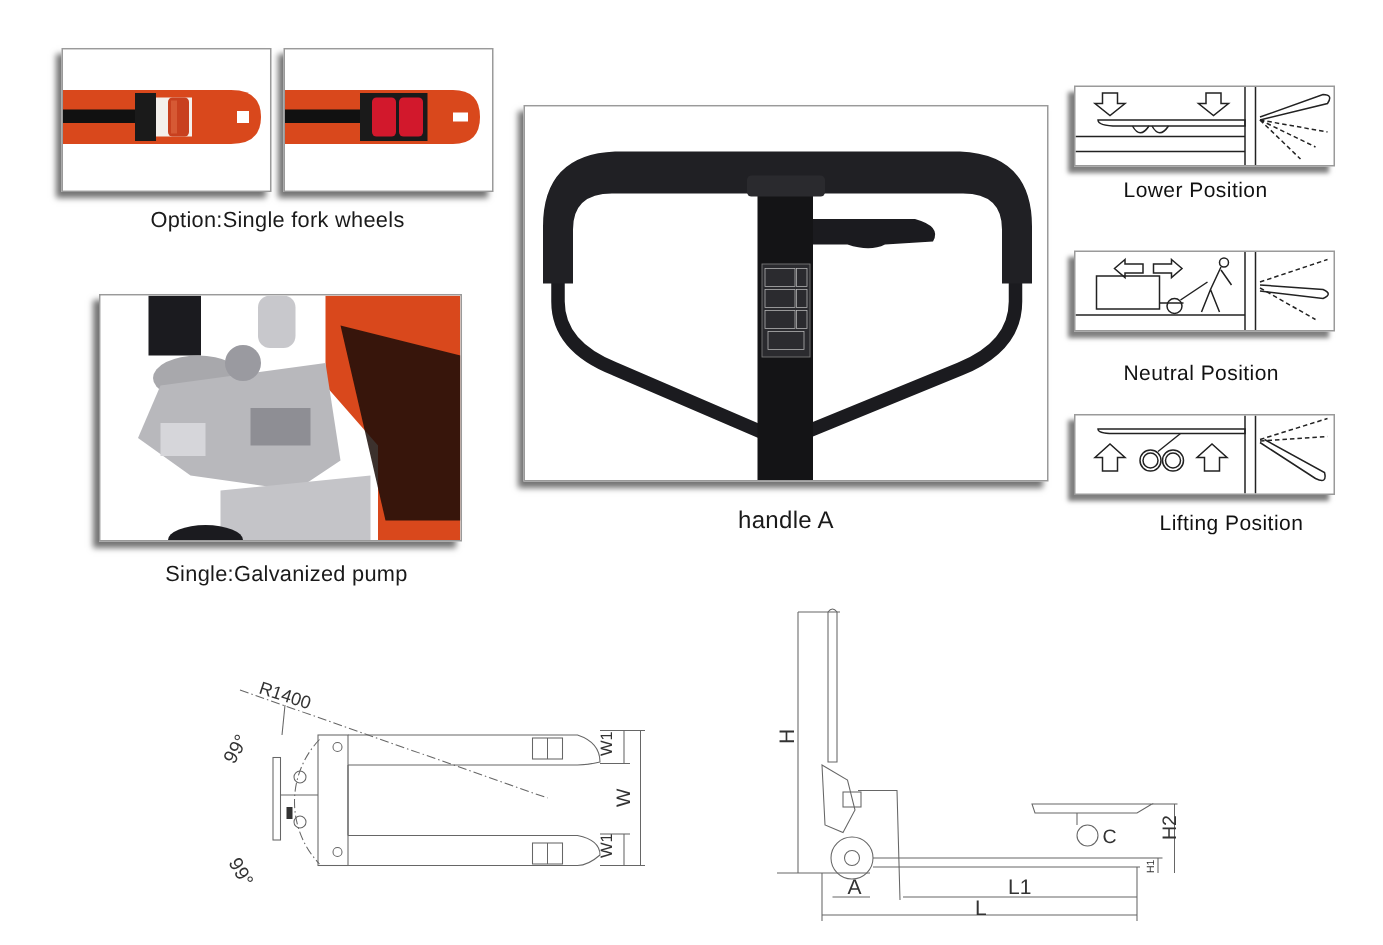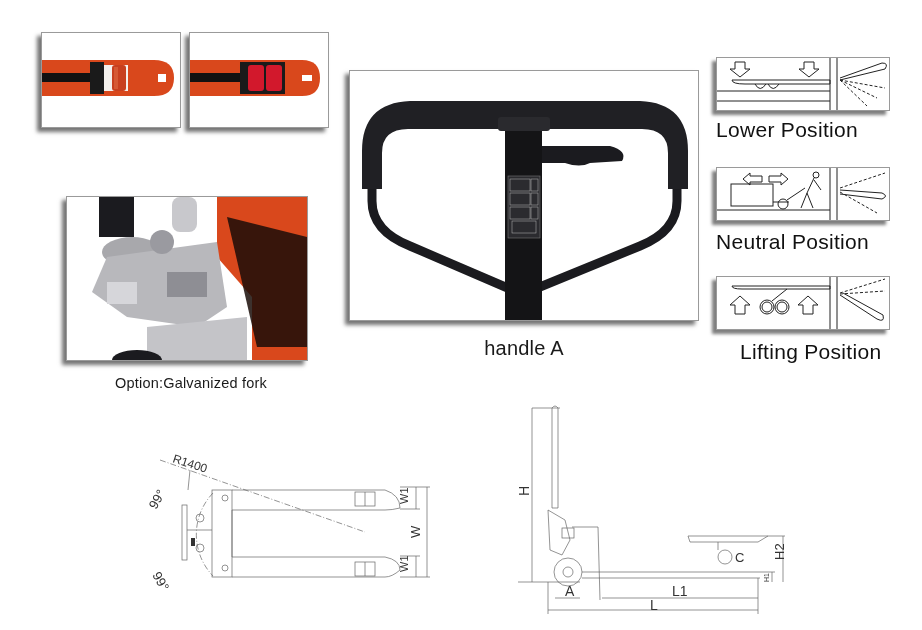--- a/index.html
+++ b/index.html
@@ -1,21 +1,21 @@
 <!DOCTYPE html>
 <html><head>
 <meta charset="utf-8">
 <style>
   html, body { margin: 0; padding: 0; background: #ffffff; }
   body { width: 922px; height: 630px; position: relative; overflow: hidden; font-family: "Liberation Sans", sans-serif; color: #1a1a1a; }
   .abs { position: absolute; }
   .photo { position: absolute; background: #fff; border: 1px solid #9a9a9a; box-shadow: -4px 4px 4px rgba(0,0,0,0.55); overflow: hidden; }
   .caption { position: absolute; text-align: center; font-size: 14.5px; letter-spacing: 0.2px; color: #1a1a1a; line-height: 18px; }
   .pos-box { position: absolute; background: #fff; border: 1px solid #9a9a9a; box-shadow: -4px 4px 3px rgba(0,0,0,0.5); }
-  .pos-label { position: absolute; font-size: 21px; color: #111; white-space: nowrap; letter-spacing: 0.3px; }
+  .pos-label { position: absolute; font-size: 14px; color: #111; white-space: nowrap; letter-spacing: 0.3px; margin-left: 33px; }
   svg { display: block; }
   .dim-text { font-family: "Liberation Sans", sans-serif; fill: #333; }
 </style>
 </head>
 <body>
 
 <div class="photo" style="left:41px; top:32px; width:138px; height:94px;">
   <svg width="138" height="94" viewBox="0 0 138 94">
     <rect x="0" y="0" width="138" height="94" fill="#fff"></rect>
     <path d="M0 27 L112 27 Q132 27 132 45 Q132 63 112 63 L0 63 Z" fill="#d9481c"></path>
@@ -32,39 +32,40 @@
     <rect x="0" y="0" width="138" height="94" fill="#fff"></rect>
     <path d="M0 27 L112 27 Q130 27 130 45 Q130 63 112 63 L0 63 Z" fill="#d9481c"></path>
     <rect x="0" y="40" width="55" height="9" fill="#111"></rect>
     <rect x="50" y="29" width="45" height="32" fill="#1a1a1a"></rect>
     <rect x="58" y="32" width="16" height="26" rx="3" fill="#d2182c"></rect>
     <rect x="76" y="32" width="16" height="26" rx="3" fill="#d2182c"></rect>
     <rect x="112" y="42" width="10" height="6" fill="#fff"></rect>
   </svg>
 </div>
 <div class="caption" style="left:60px; top:138px; width:250px;">
+  <div>Option:Single fork wheels</div>
 </div>
 
 <div class="photo" style="left:66px; top:196px; width:240px; height:163px;">
   <svg width="240" height="163" viewBox="0 0 240 163">
     <rect width="240" height="163" fill="#fff"></rect>
     <path d="M150 0 L240 0 L240 163 L185 163 L185 100 L150 60 Z" fill="#d9481c"></path>
     <path d="M160 20 L240 40 L240 150 L190 150 Z" fill="#1a0d08" opacity="0.85"></path>
     <rect x="32" y="0" width="35" height="40" fill="#1b1b1f"></rect>
     <ellipse cx="65" cy="55" rx="30" ry="15" fill="#a8a8ac"></ellipse>
     <rect x="105" y="0" width="25" height="35" rx="8" fill="#c8c8cc"></rect>
     <path d="M40 60 L150 45 L160 110 L130 130 L60 120 L25 95 Z" fill="#b8b8bc"></path>
     <path d="M80 130 L180 120 L180 163 L80 163 Z" fill="#c4c4c8"></path>
     <circle cx="95" cy="45" r="12" fill="#9a9aa0"></circle>
     <rect x="40" y="85" width="30" height="22" fill="#d6d6da"></rect>
     <rect x="100" y="75" width="40" height="25" fill="#8e8e94"></rect>
     <ellipse cx="70" cy="163" rx="25" ry="10" fill="#1b1b1f"></ellipse>
   </svg>
 </div>
-<div class="caption" style="left:66px; top:374px; width:250px;">Option:Galvanized fork</div>
+<div class="caption" style="left:66px; top:374px; width:250px;">Single:Galvanized pump</div>
 
 <div class="photo" style="left:349px; top:70px; width:348px; height:249px;">
   <svg width="348" height="249" viewBox="0 0 348 249">
     <rect width="348" height="249" fill="#fff"></rect>
 
     <path d="M22 115 L22 130 Q22 160 60 175 L160 218" stroke="#1b1b1f" stroke-width="9" fill="none" stroke-linecap="round"></path>
     <path d="M327 115 L327 130 Q327 160 290 175 L185 218" stroke="#1b1b1f" stroke-width="9" fill="none" stroke-linecap="round"></path>
 
     <path d="M12 118 L12 80 Q12 32 60 30 L290 30 Q338 32 338 80 L338 118 L318 118 L318 82 Q318 58 292 58 L58 58 Q32 58 32 82 L32 118 Z" fill="#202024"></path>
 
@@ -78,21 +79,21 @@
       <rect x="160" y="108" width="20" height="12"></rect>
         <rect x="181" y="108" width="7" height="12"></rect>
       <rect x="160" y="122" width="20" height="12"></rect>
         <rect x="181" y="122" width="7" height="12"></rect>
       <rect x="160" y="136" width="20" height="12"></rect>
         <rect x="181" y="136" width="7" height="12"></rect>
       <rect x="162" y="150" width="24" height="12"></rect>
     </g>
   </svg>
 </div>
-<div class="caption" style="left:449px; top:339px; width:150px; font-size:20px;">handle A</div>
+<div class="caption" style="left:449px; top:339px; width:150px; font-size:16px;">handle A</div>
 
 <div class="pos-box" style="left:716px; top:57px; width:172px; height:52px;">
   <svg width="172" height="52" viewBox="0 0 172 52">
     <g stroke="#222" stroke-width="1" fill="none">
       <line x1="113" y1="0" x2="113" y2="52"></line>
       <line x1="120" y1="0" x2="120" y2="52"></line>
       <line x1="0" y1="33" x2="113" y2="33"></line>
       <line x1="0" y1="43" x2="113" y2="43"></line>
       <path d="M18 4 L28 4 L28 11 L33 11 L23 19 L13 11 L18 11 Z"></path>
       <path d="M87 4 L97 4 L97 11 L102 11 L92 19 L82 11 L87 11 Z"></path>
@@ -121,21 +122,21 @@
       <circle cx="66" cy="36" r="5"></circle>
       <line x1="70" y1="32" x2="88" y2="20"></line>
       <circle cx="99" cy="7" r="3"></circle>
       <path d="M97 10 L90 25 L84 40 M90 25 L96 40 M97 12 L104 22"></path>
       <path d="M123 22 L165 25 Q172 28 165 31 L123 26"></path>
       <path d="M123 20 L168 5" stroke-dasharray="3,2"></path>
       <path d="M123 24 L160 45" stroke-dasharray="3,2"></path>
     </g>
   </svg>
 </div>
-<div class="pos-label" style="left:716px; top:230px;">Neutral Position</div>
+<div class="pos-label" style="left:716px; top:240px;">Neutral Position</div>
 
 <div class="pos-box" style="left:716px; top:276px; width:172px; height:52px;">
   <svg width="172" height="52" viewBox="0 0 172 52">
     <g stroke="#222" stroke-width="1" fill="none">
       <line x1="113" y1="0" x2="113" y2="52"></line>
       <line x1="120" y1="0" x2="120" y2="52"></line>
       <path d="M15 9 L113 9 L113 12 L25 12 Q15 12 15 9 Z"></path>
       <path d="M18 37 L28 37 L28 28 L33 28 L23 19 L13 28 L18 28 Z"></path>
       <path d="M86 37 L96 37 L96 28 L101 28 L91 19 L81 28 L86 28 Z"></path>
       <circle cx="50" cy="30" r="7"></circle>

